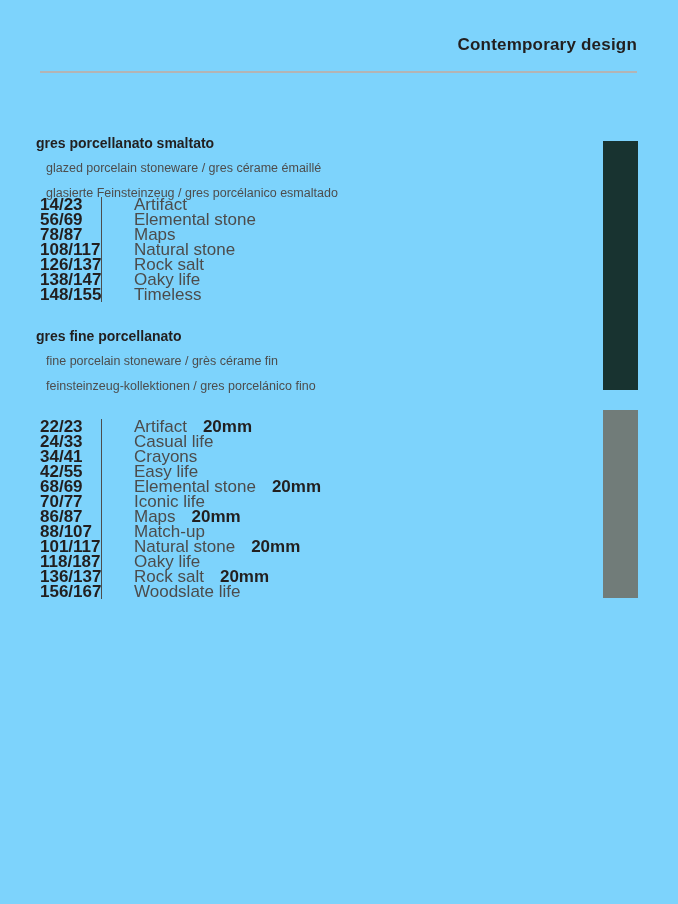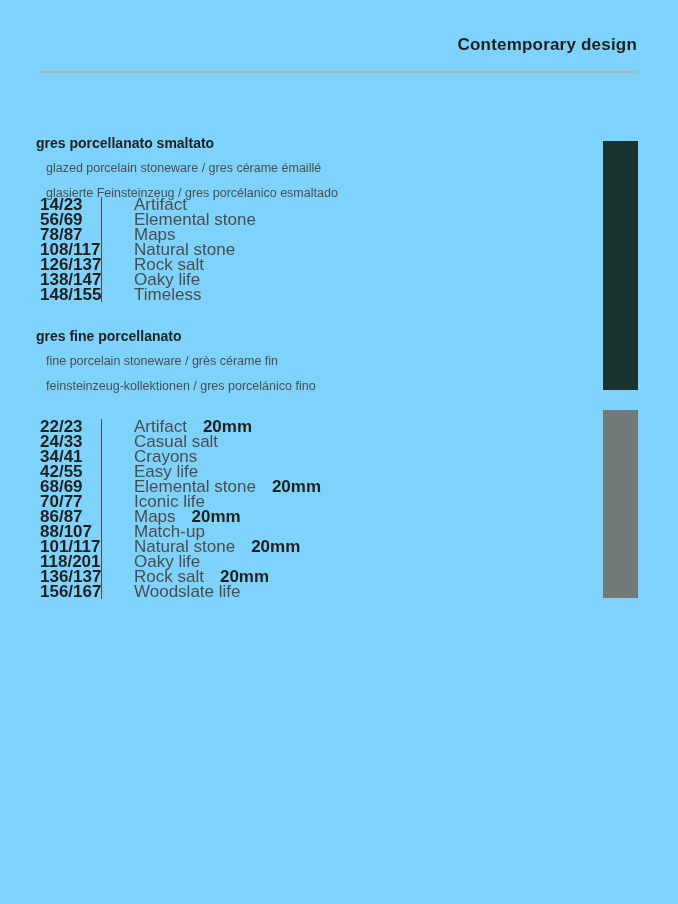--- a/index.html
+++ b/index.html
@@ -121,21 +121,21 @@
     <p class="sec-sub">feinsteinzeug-kollektionen / gres porcelánico fino</p>
   </div>
 
   <div class="list list-2">
     <div class="row">
       <span class="pg">22/23</span>
       <span class="nm"><span>Artifact</span><span class="sfx">20mm</span></span>
     </div>
     <div class="row">
       <span class="pg">24/33</span>
-      <span class="nm"><span>Casual salt</span><span class="sfx"></span></span>
+      <span class="nm"><span>Casual life</span><span class="sfx"></span></span>
     </div>
     <div class="row">
       <span class="pg">34/41</span>
       <span class="nm"><span>Crayons</span><span class="sfx"></span></span>
     </div>
     <div class="row">
       <span class="pg">42/55</span>
       <span class="nm"><span>Easy life</span><span class="sfx"></span></span>
     </div>
     <div class="row">
@@ -152,21 +152,21 @@
     </div>
     <div class="row">
       <span class="pg">88/107</span>
       <span class="nm"><span>Match-up</span><span class="sfx"></span></span>
     </div>
     <div class="row">
       <span class="pg">101/117</span>
       <span class="nm"><span>Natural stone</span><span class="sfx">20mm</span></span>
     </div>
     <div class="row">
-      <span class="pg">118/201</span>
+      <span class="pg">118/187</span>
       <span class="nm"><span>Oaky life</span><span class="sfx"></span></span>
     </div>
     <div class="row">
       <span class="pg">136/137</span>
       <span class="nm"><span>Rock salt</span><span class="sfx">20mm</span></span>
     </div>
     <div class="row">
       <span class="pg">156/167</span>
       <span class="nm"><span>Woodslate life</span><span class="sfx"></span></span>
     </div>

